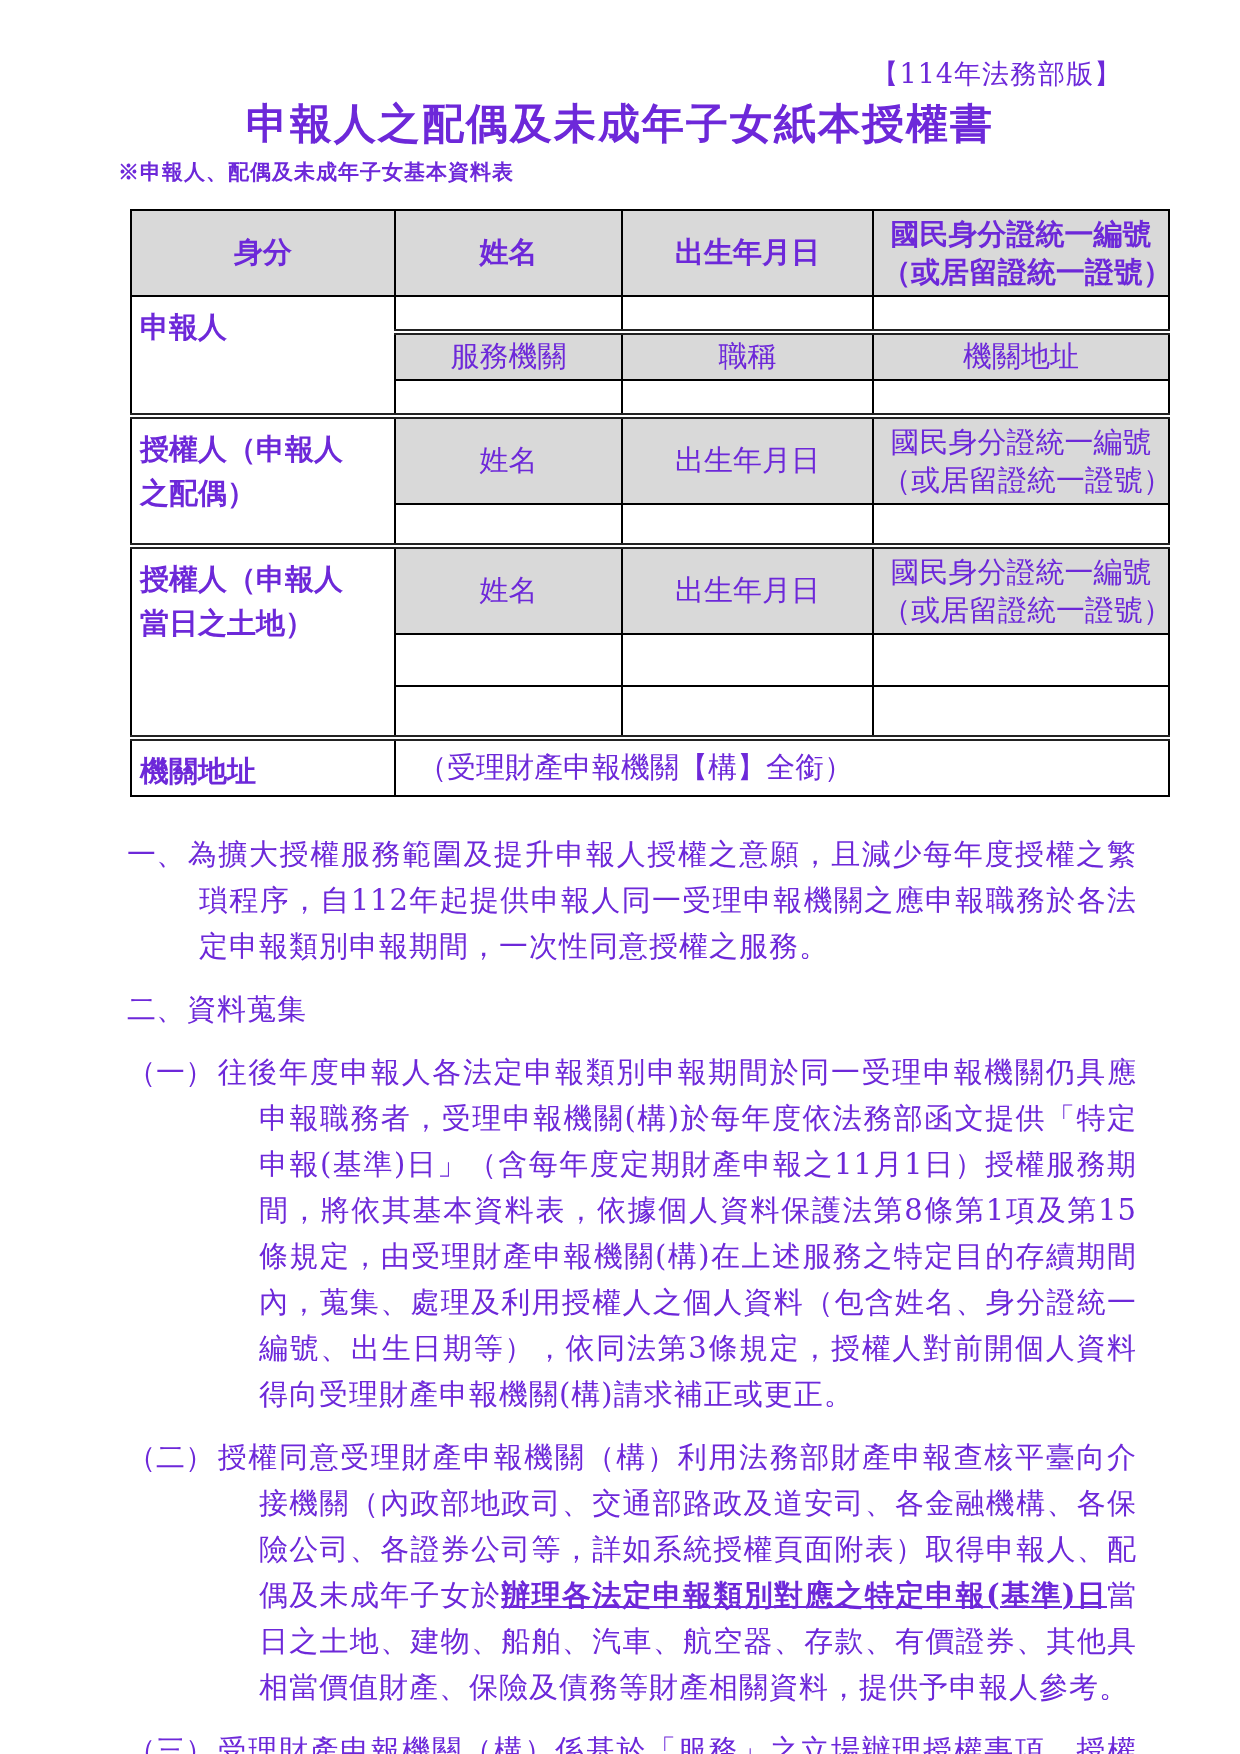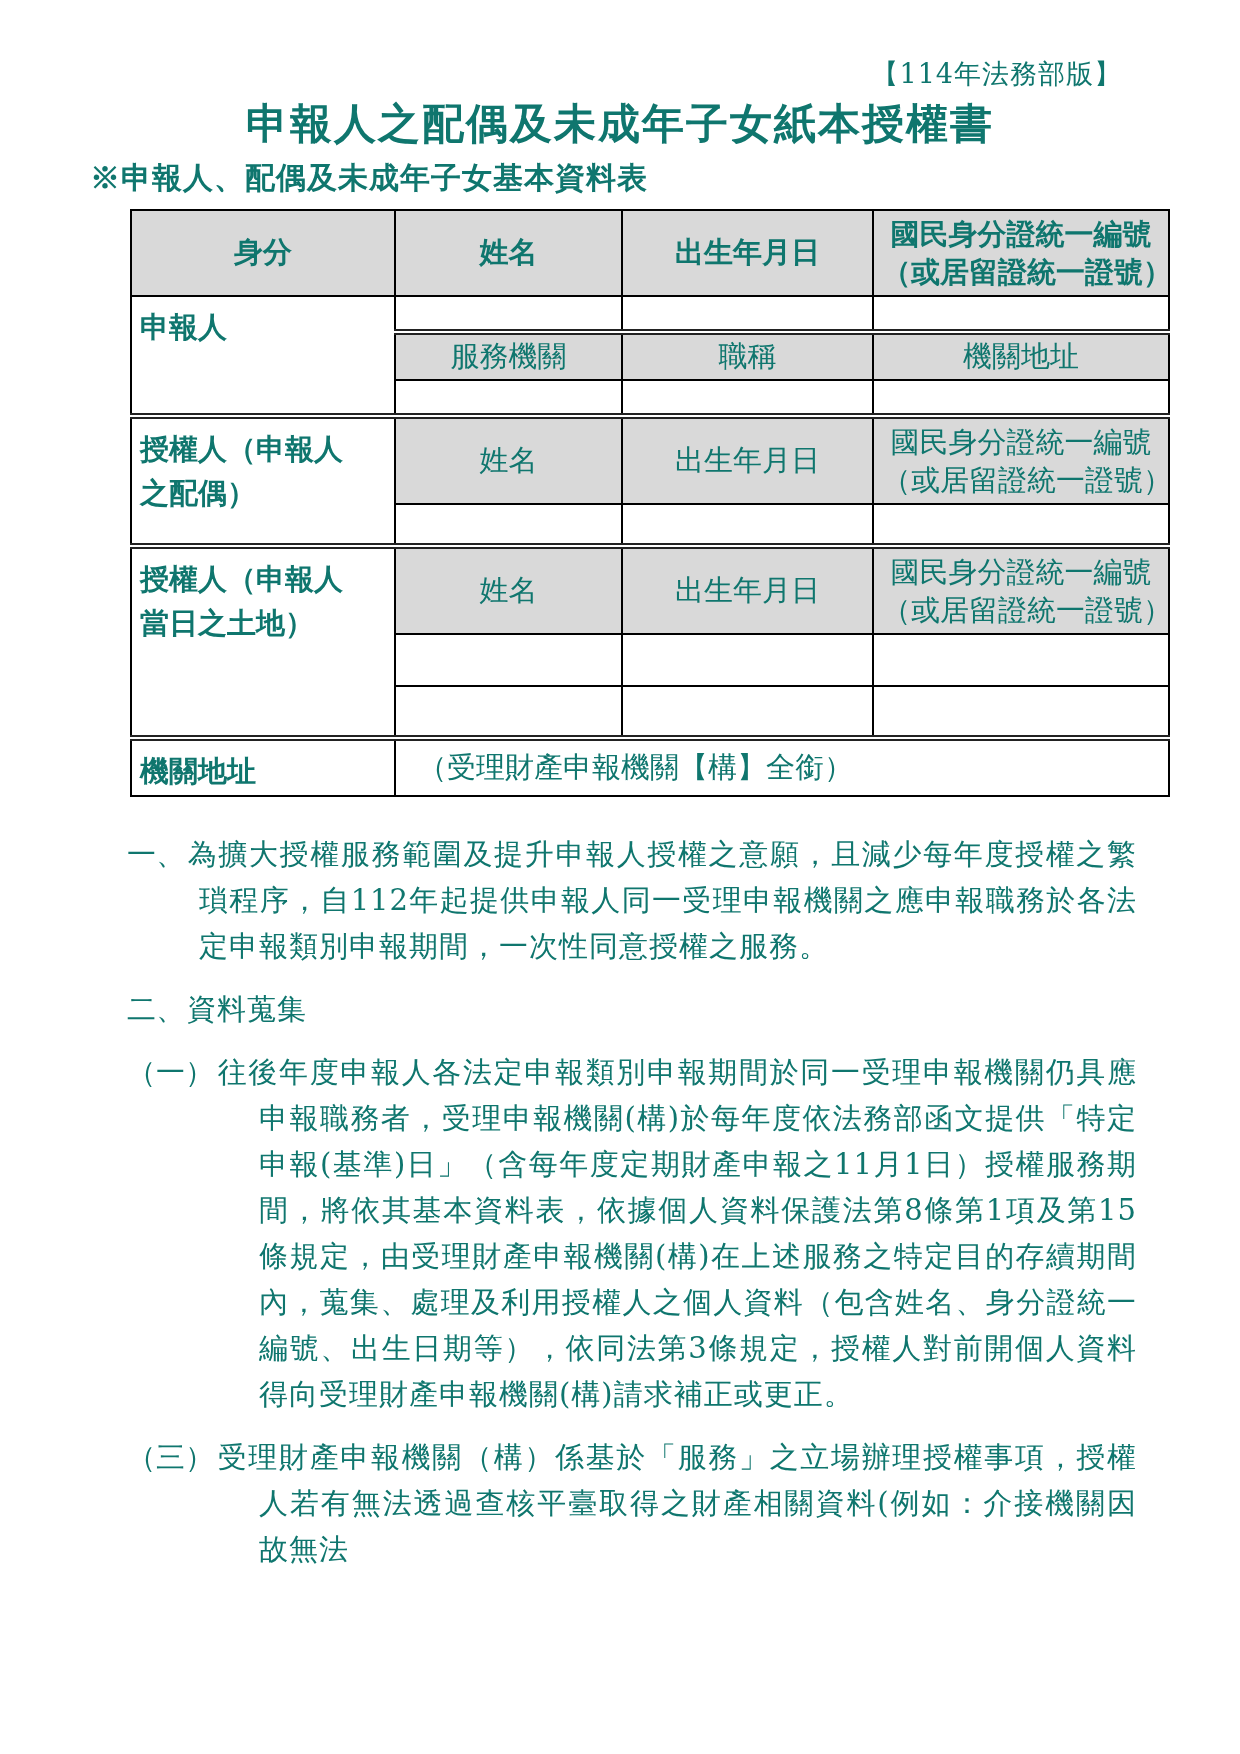--- a/index.html
+++ b/index.html
@@ -3,21 +3,21 @@
 <meta charset="utf-8">
 <style>
   * { box-sizing: border-box; }
   html, body { margin: 0; padding: 0; background: #888; }
   .page {
     position: relative;
     width: 1240px;
     height: 1754px;
     margin: 0 auto;
     background: #ffffff;
-    color: #0f766e;
+    color: #6d28d9;
     font-family: "DejaVu Serif", "Liberation Serif", serif;
     overflow: hidden;
   }
   .version-tag {
     position: absolute;
     top: 56px;
     right: 118px;
     font-size: 27px;
     font-weight: normal;
     letter-spacing: 1px;
@@ -29,22 +29,22 @@
     width: 100%;
     margin: 0;
     text-align: center;
     font-size: 42px;
     font-weight: bold;
     letter-spacing: 2px;
   }
   .table-caption {
     position: absolute;
     top: 158px;
-    left: 90px;
-    font-size: 30px;
+    left: 118px;
+    font-size: 21px;
     font-weight: bold;
     letter-spacing: 1px;
   }
   table.basic-info {
     position: absolute;
     top: 209px;
     left: 130px;
     width: 1038px;
     border-collapse: collapse;
     table-layout: fixed;
@@ -193,18 +193,19 @@
     </table>
 
   <div class="body-text">
 
     <p class="li lv1"><span class="mk mk2">一、</span><span>為擴大授權服務範圍及提升申報人授權之意願，且減少每年度授權之繁瑣程序，自112年起提供申報人同一受理申報機關之應申報職務於各法定申報類別申報期間，一次性同意授權之服務。</span></p>
 
     <p class="li lv1"><span class="mk mk2">二、</span><span>資料蒐集</span></p>
 
     <p class="li lv2"><span class="mk mk3">（一）</span><span>往後年度申報人各法定申報類別申報期間於同一受理申報機關仍具應申報職務者，受理申報機關(構)於每年度依法務部函文提供「特定申報(基準)日」（含每年度定期財產申報之11月1日）授權服務期間，將依其基本資料表，依據個人資料保護法第8條第1項及第15條規定，由受理財產申報機關(構)在上述服務之特定目的存續期間內，蒐集、處理及利用授權人之個人資料（包含姓名、身分證統一編號、出生日期等），依同法第3條規定，授權人對前開個人資料得向受理財產申報機關(構)請求補正或更正。</span></p>
 
+    <p class="li lv2"><span class="mk mk3">（二）</span><span>授權同意受理財產申報機關（構）利用法務部財產申報查核平臺向介接機關（內政部地政司、交通部路政及道安司、各金融機構、各保險公司、各證券公司等，詳如系統授權頁面附表）取得申報人、配偶及未成年子女於</span><span class="emph">辦理各法定申報類別對應之特定申報(基準)日</span><span>當日之土地、建物、船舶、汽車、航空器、存款、有價證券、其他具相當價值財產、保險及債務等財產相關資料，提供予申報人參考。</span></p>
 
     <p class="li lv2"><span class="mk mk3">（三）</span><span>受理財產申報機關（構）係基於「服務」之立場辦理授權事項，授權人若有無法透過查核平臺取得之財產相關資料(例如：介接機關因故無法</span></p>
 
   </div>
 
 </div>
 
 </body></html>

